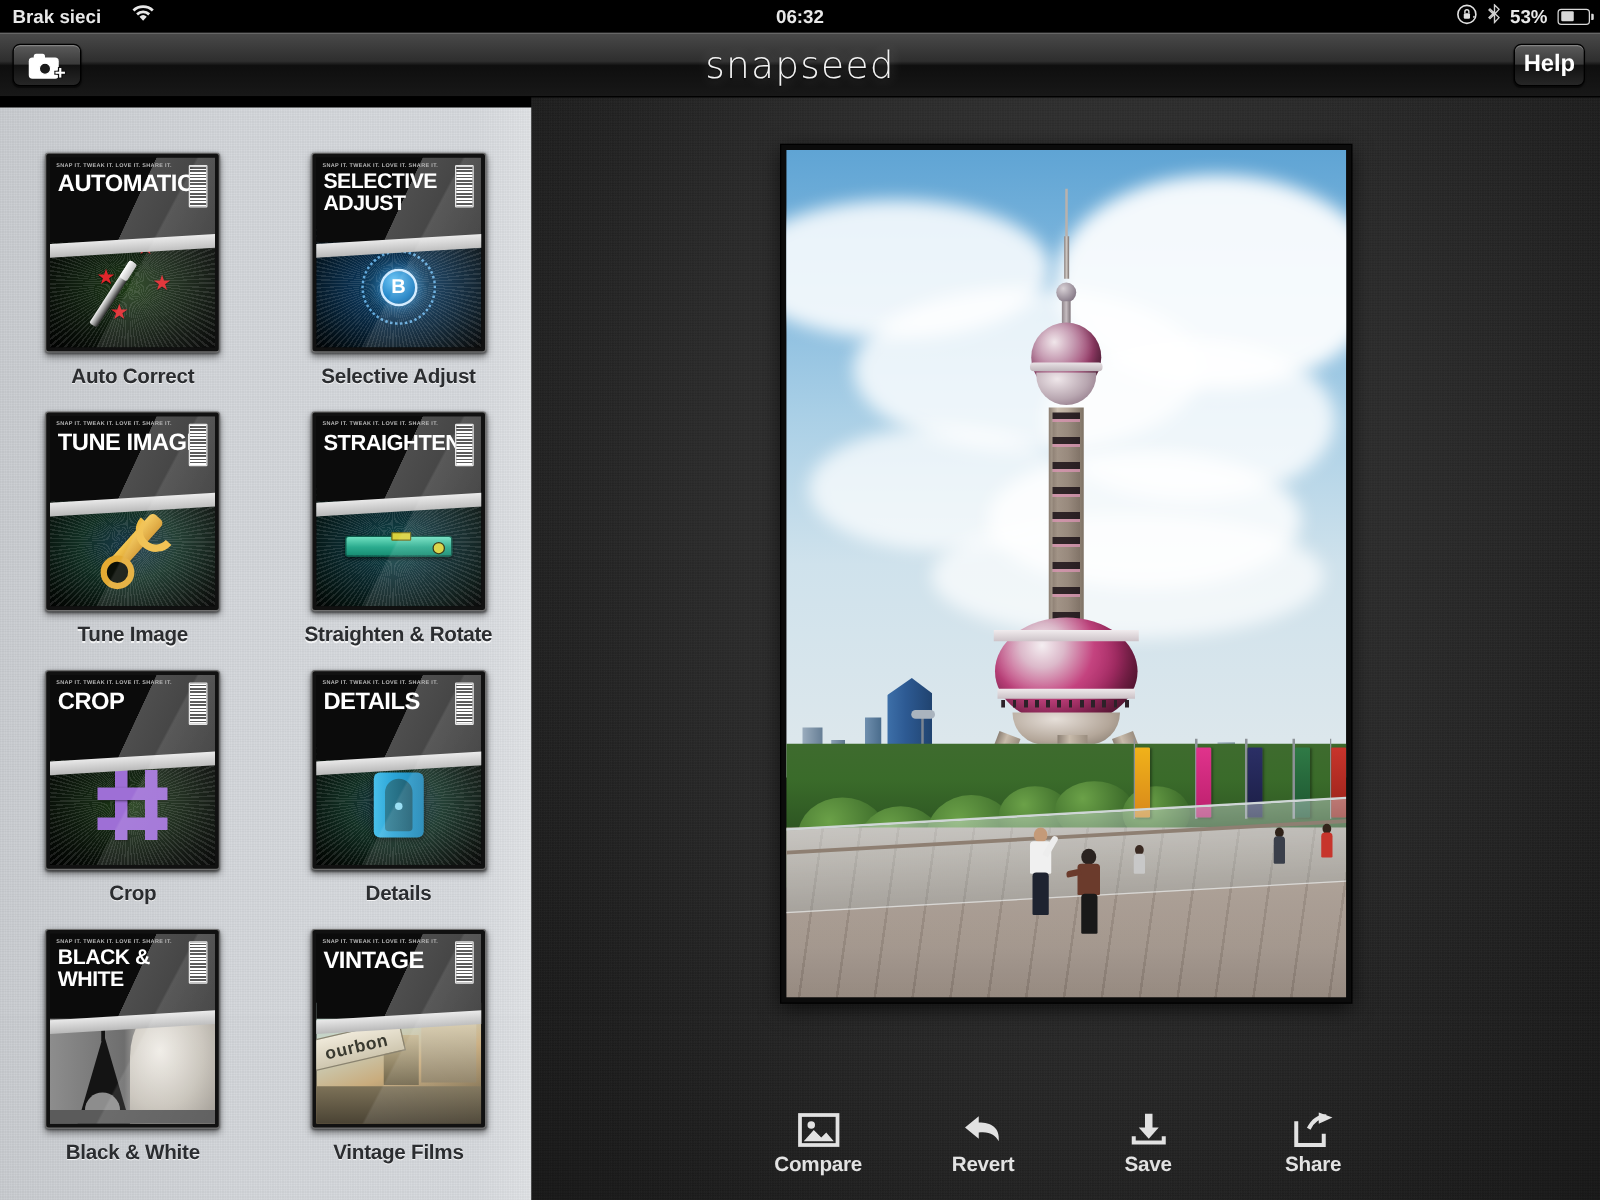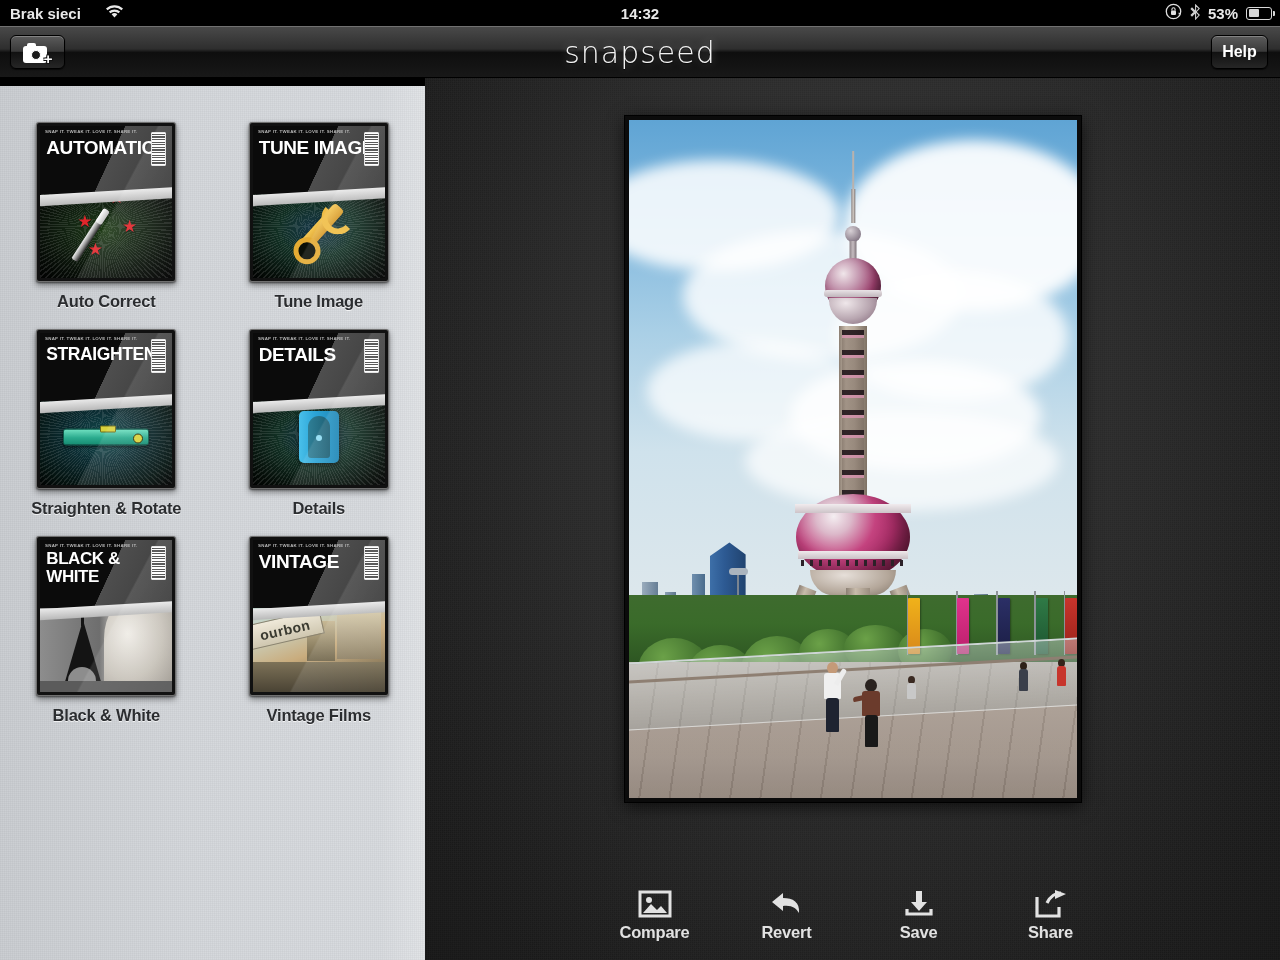--- a/index.html
+++ b/index.html
@@ -48,21 +48,21 @@
   }
   .navbtn{
     position:absolute; top:9px; height:34px;
     border-radius:6px; border:1px solid #000;
     background:linear-gradient(to bottom,#5b5b5b 0%,#3a3a3a 48%,#111 50%,#262626 100%);
     box-shadow:inset 0 1px 0 rgba(255,255,255,.25), 0 1px 1px rgba(0,0,0,.6);
     display:flex; align-items:center; justify-content:center;
     color:#fff; font-size:16px; font-weight:bold;
   }
   .navbtn.cam{ left:10px; width:55px; }
-  .navbtn.help{ right:12px; width:57px; font-size:16px; }
+  .navbtn.help{ right:12px; width:57px; font-size:19px; }
   .cam-icon{ position:relative; width:30px; height:22px; }
   .cam-icon .body{
     position:absolute; left:0; bottom:0; width:24px;height:17px;background:#fff;border-radius:3px;
   }
   .cam-icon .bump{ position:absolute; left:4px; top:2px; width:9px;height:4px;background:#fff;border-radius:2px 2px 0 0;}
   .cam-icon .lens{ position:absolute; left:8.5px; bottom:3.5px; width:10px;height:10px;border-radius:50%;background:#1a1a1a;border:1.6px solid #fff;}
   .cam-icon .plus{ position:absolute; right:0px; bottom:-1px; color:#fff; font-size:15px; font-weight:bold; line-height:10px;
      text-shadow:-1px -1px 0 #111,1px -1px 0 #111,-1px 1px 0 #111,1px 1px 0 #111;}
 
   
@@ -353,21 +353,21 @@
   <div class="sb-left">
     <span>Brak sieci</span>
     <span>
       <svg width="19" height="14" viewBox="0 0 19 14">
           <path d="M9.5 12.6 6.6 9.3a4.4 4.4 0 0 1 5.8 0z" fill="#e8e8e8"></path>
           <path d="M3.9 6.6a8.2 8.2 0 0 1 11.2 0l-1.5 1.7a6 6 0 0 0-8.2 0z" fill="#e8e8e8"></path>
           <path d="M1 3.5a12.4 12.4 0 0 1 17 0l-1.5 1.7a10.2 10.2 0 0 0-14 0z" fill="#e8e8e8"></path>
         </svg>
     </span>
   </div>
-  <div class="sb-center">14:32</div>
+  <div class="sb-center">06:32</div>
   <div class="sb-right">
     <span>
       <svg width="17" height="17" viewBox="0 0 17 17">
           <circle cx="8.5" cy="8.5" r="7.2" fill="none" stroke="#e0e0e0" stroke-width="1.3"></circle>
           <rect x="6" y="7.6" width="5" height="4.4" rx="1" fill="#e0e0e0"></rect>
           <path d="M6.9 7.6V6.4a1.6 1.6 0 0 1 3.2 0v1.2" fill="none" stroke="#e0e0e0" stroke-width="1.1"></path>
           <path d="M13.6 9.6l2 .9-2 .9z" fill="#e0e0e0"></path>
         </svg>
     </span>
     <span>
@@ -413,20 +413,38 @@
         <div class="card-head"></div>
         <div class="tagline">SNAP IT. TWEAK IT. LOVE IT. SHARE IT.</div>
         <div class="barcode"></div>
         <div class="cardtitle">AUTOMATIC</div>
         <div class="card-sheen"></div>
       </div>
         </div>
       <div class="filter-label">Auto Correct</div>
     </div>
 
+    <div class="filter-cell">
+      <div class="card">
+          <div class="inner">
+        <div class="card-art art-blue">
+              <div class="glow"></div>
+              <div class="rays"></div>
+          <span class="bring"></span>
+          <span class="bcircle">B</span>
+        </div>
+        <div class="card-head"></div>
+        <div class="tagline">SNAP IT. TWEAK IT. LOVE IT. SHARE IT.</div>
+        <div class="barcode"></div>
+        <div class="cardtitle two">SELECTIVE ADJUST</div>
+        <div class="card-sheen"></div>
+      </div>
+        </div>
+      <div class="filter-label">Selective Adjust</div>
+    </div>
 
     <div class="filter-cell">
       <div class="card">
           <div class="inner">
         <div class="card-art art-gold">
               <div class="glow"></div>
               <div class="rays"></div>
           <span class="wrench"></span>
         </div>
         <div class="card-head"></div>
@@ -450,20 +468,42 @@
         <div class="card-head"></div>
         <div class="tagline">SNAP IT. TWEAK IT. LOVE IT. SHARE IT.</div>
         <div class="barcode"></div>
         <div class="cardtitle" style="font-size:17.5px;">STRAIGHTEN</div>
         <div class="card-sheen"></div>
       </div>
         </div>
       <div class="filter-label">Straighten &amp; Rotate</div>
     </div>
 
+    <div class="filter-cell">
+      <div class="card">
+          <div class="inner">
+        <div class="card-art art-green">
+              <div class="glow"></div>
+              <div class="rays"></div>
+          <span class="crop-mark">
+            <i class="b1"></i>
+                <i class="b2"></i>
+                <i class="b3"></i>
+                <i class="b4"></i>
+          </span>
+        </div>
+        <div class="card-head"></div>
+        <div class="tagline">SNAP IT. TWEAK IT. LOVE IT. SHARE IT.</div>
+        <div class="barcode"></div>
+        <div class="cardtitle">CROP</div>
+        <div class="card-sheen"></div>
+      </div>
+        </div>
+      <div class="filter-label">Crop</div>
+    </div>
 
     <div class="filter-cell">
       <div class="card">
           <div class="inner">
         <div class="card-art art-gold">
               <div class="glow"></div>
               <div class="rays"></div>
           <span class="sharpener"></span>
         </div>
         <div class="card-head"></div>

